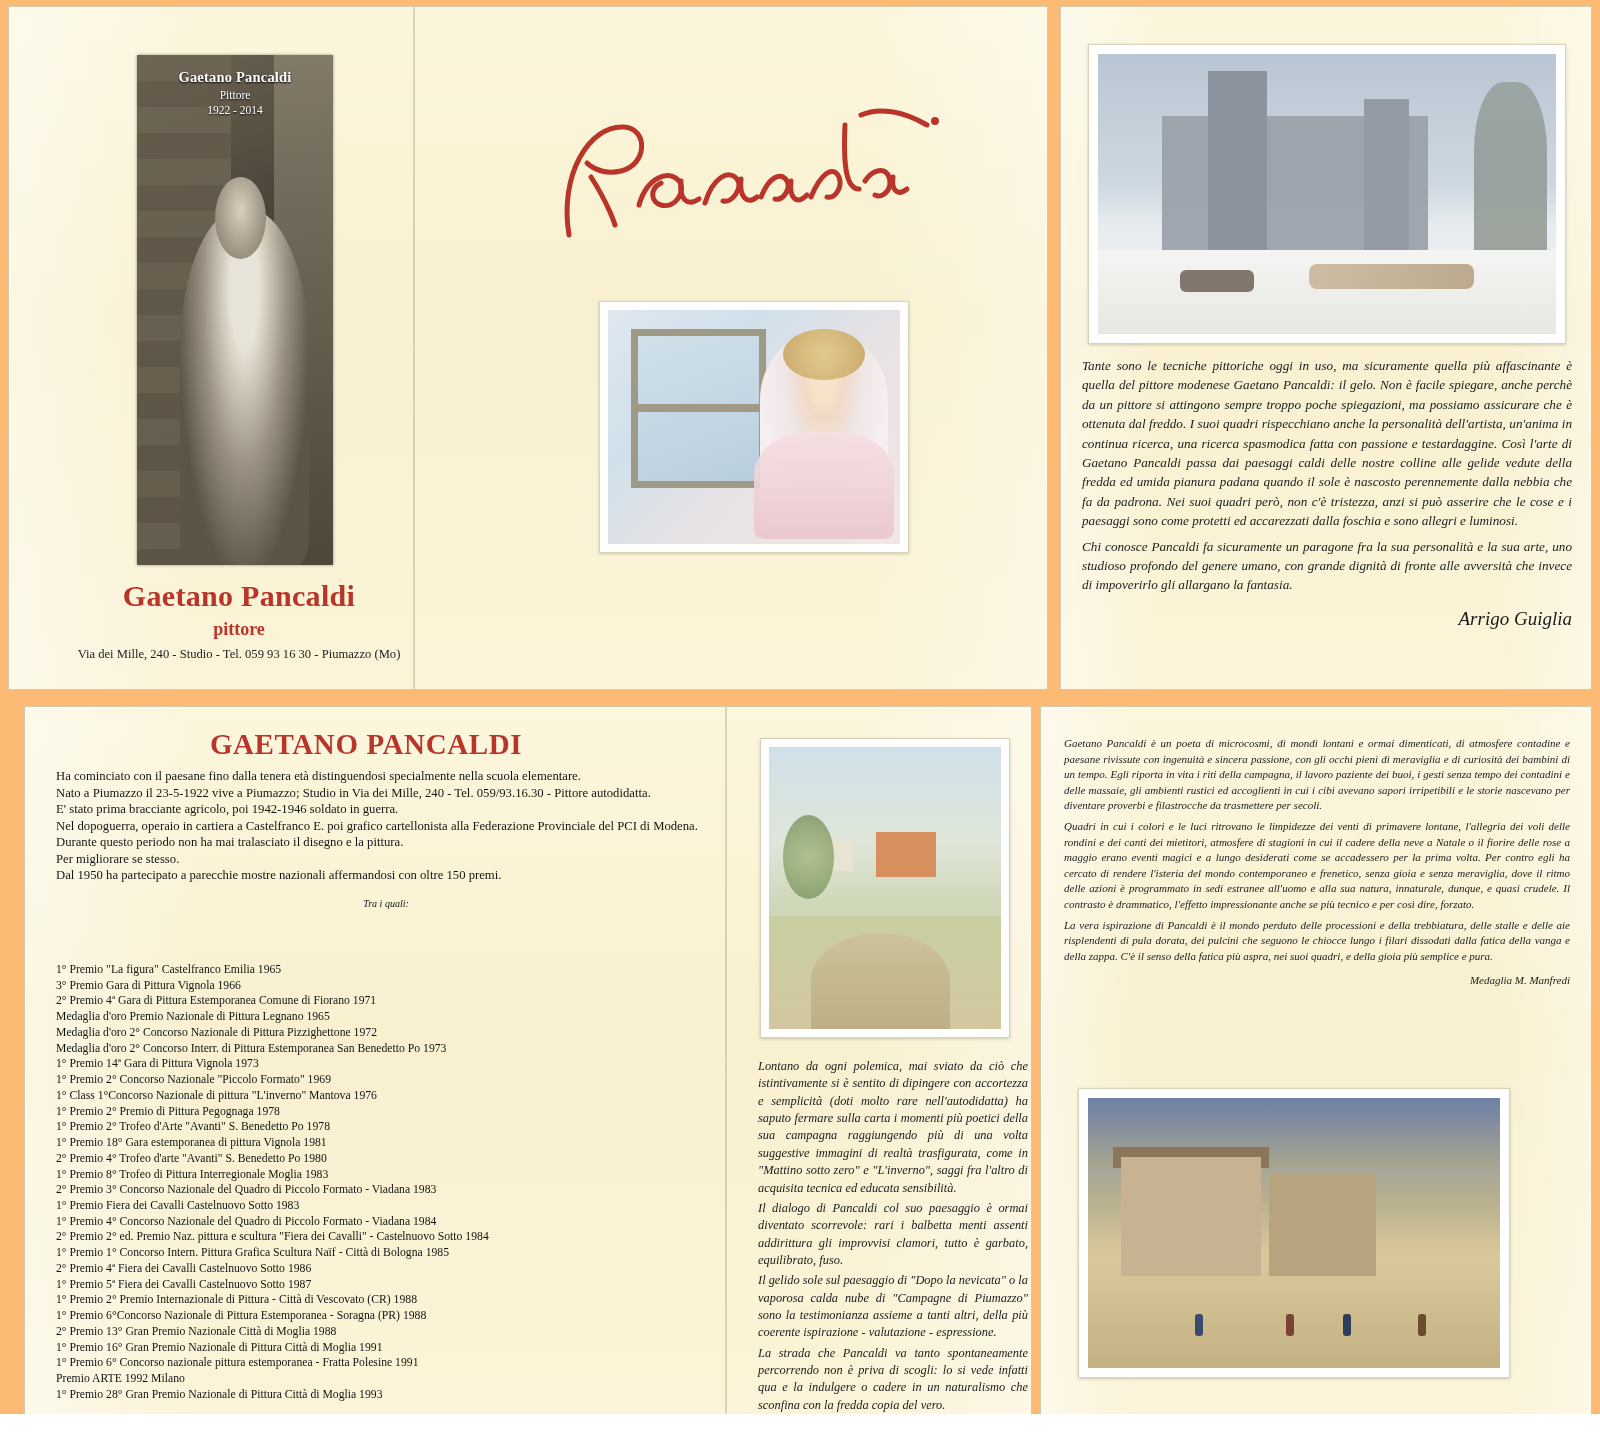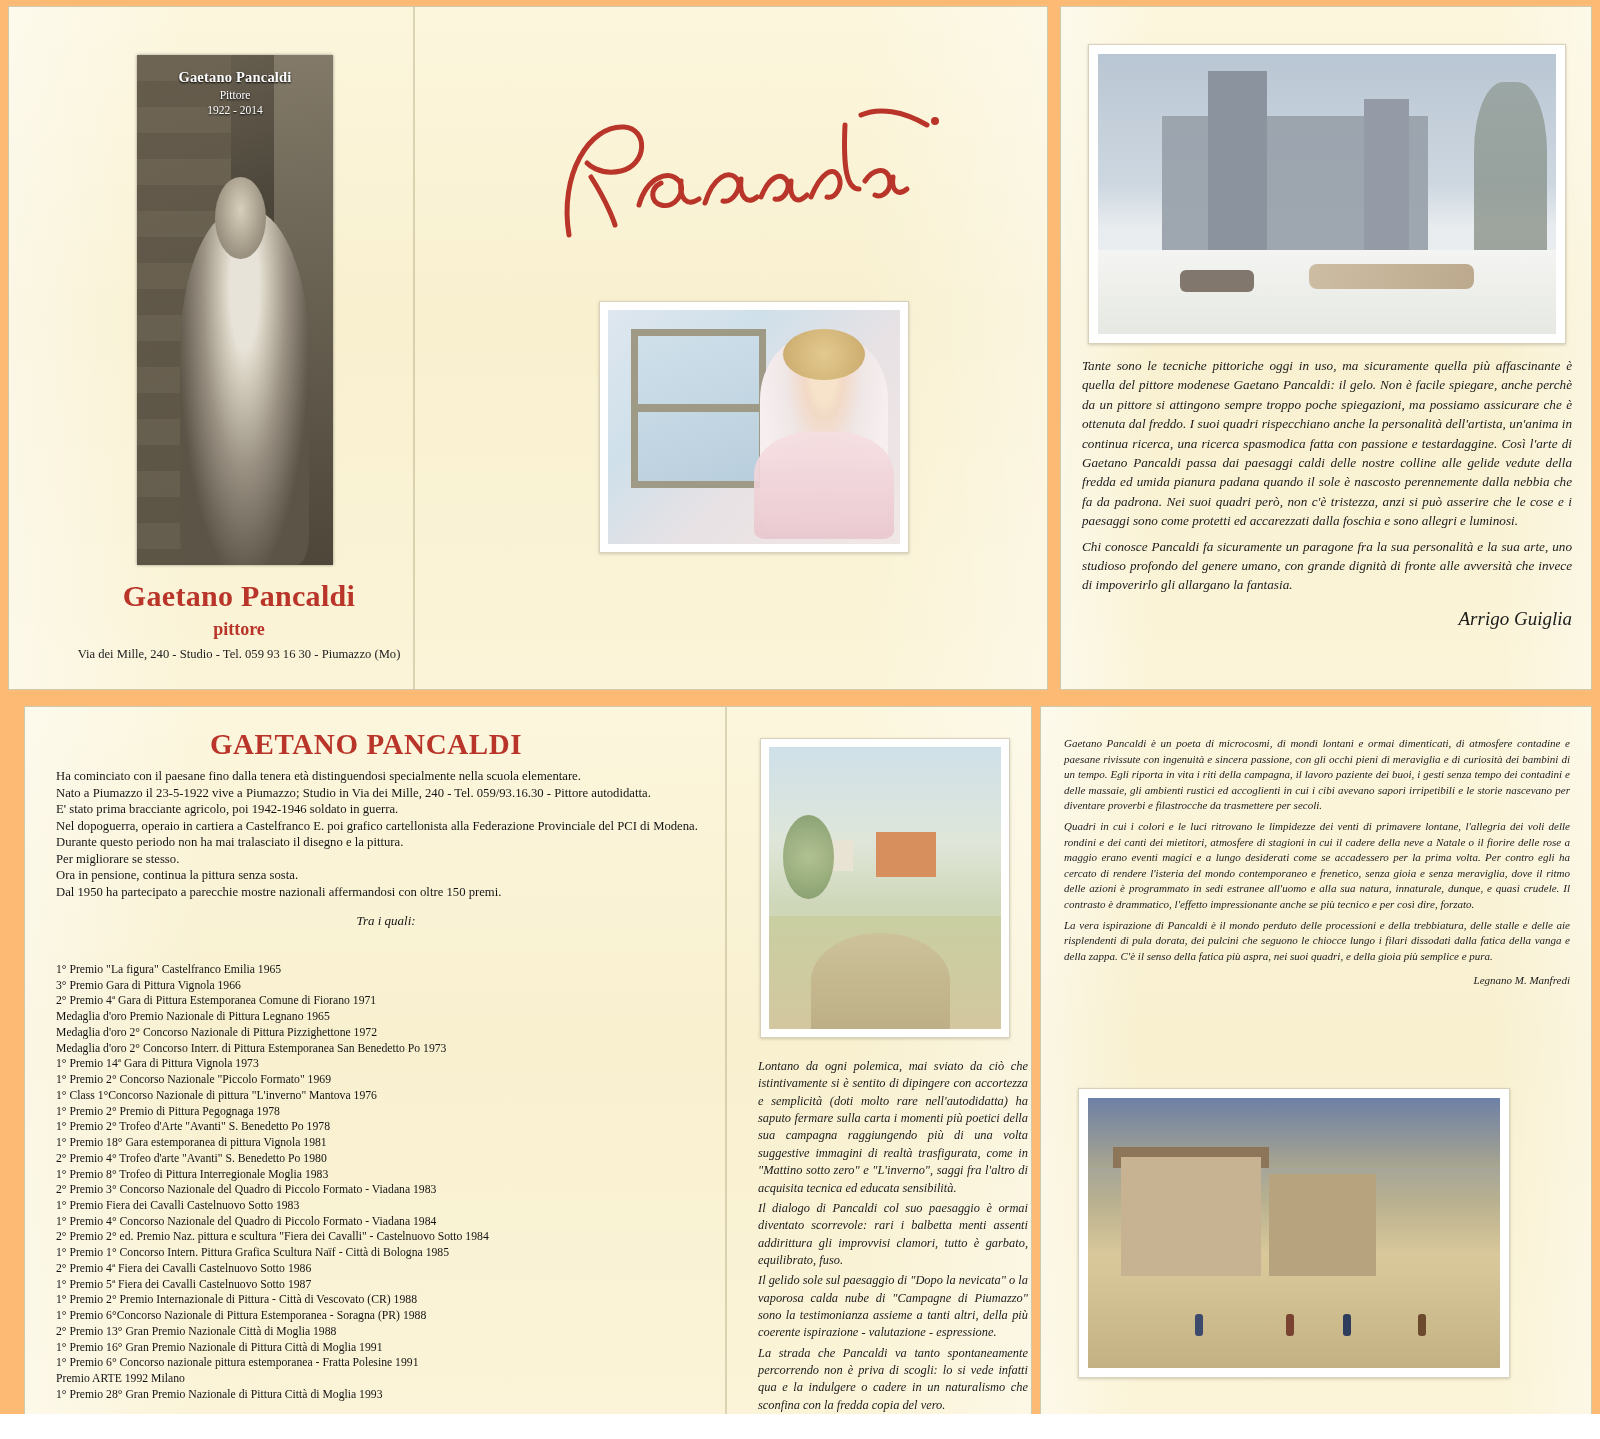--- a/index.html
+++ b/index.html
@@ -85,21 +85,21 @@
   .txt-tr{position:absolute;left:1082px;top:356px;width:490px;font-style:italic;
      font-size:13.2px;line-height:1.47;text-align:justify;color:#1b1b1b;}
   .sig{margin-top:10px;text-align:right;font-style:italic;font-size:19px;}
 
   
   .bl-title{position:absolute;left:56px;top:728px;width:620px;text-align:center;
      color:#b9352a;font-size:29px;font-weight:bold;letter-spacing:.6px;}
   .bl-body{position:absolute;left:56px;top:768px;width:660px;font-size:12.7px;line-height:1.3;
      text-align:justify;color:#151515;}
   .bl-body p{margin:0 0 0 0;}
-  .tra{margin-top:13px;text-align:center;font-style:italic;font-size:13px;}
+  .tra{margin-top:13px;text-align:center;font-style:italic;font-size:10px;}
   .awards{position:absolute;left:56px;top:962px;width:660px;font-size:11.7px;line-height:1.345;color:#141414;}
   .awards div{white-space:nowrap;overflow:hidden;text-overflow:ellipsis;}
 
   .art-landscape{position:absolute;left:760px;top:738px;width:250px;height:300px;background:#fff;
      border:1px solid #d8d2bb;box-shadow:0 1px 3px rgba(0,0,0,.18);padding:8px;box-sizing:border-box;}
   .art-landscape .canvas{position:relative;width:100%;height:100%;overflow:hidden;
      background:linear-gradient(180deg,#cfe0e9 0%,#dfe6d9 34%,#cfd7b9 56%,#d9d2b4 100%);}
   .al-house{position:absolute;left:46%;top:30%;width:26%;height:16%;background:#d88f5e;}
   .al-house2{position:absolute;left:20%;top:33%;width:16%;height:11%;background:#e8e3d2;}
   .al-tree{position:absolute;left:6%;top:24%;width:22%;height:30%;
@@ -216,21 +216,20 @@
 
   <div class="bl-title">GAETANO PANCALDI</div>
 
   <div class="bl-body">
     <p>Ha cominciato con il paesane fino dalla tenera età distinguendosi specialmente nella scuola elementare.</p>
     <p>Nato a Piumazzo il 23-5-1922 vive a Piumazzo; Studio in Via dei Mille, 240 - Tel. 059/93.16.30 - Pittore autodidatta.</p>
     <p>E' stato prima bracciante agricolo, poi 1942-1946 soldato in guerra.</p>
     <p>Nel dopoguerra, operaio in cartiera a Castelfranco E. poi grafico cartellonista alla Federazione Provinciale del PCI di Modena.</p>
     <p>Durante questo periodo non ha mai tralasciato il disegno e la pittura.</p>
     <p>Per migliorare se stesso.</p>
-    <p>Ora in pensione, continua la pittura senza sosta.</p>
     <p>Dal 1950 ha partecipato a parecchie mostre nazionali affermandosi con oltre 150 premi.</p>
     <div class="tra">Tra i quali:</div>
   </div>
 
   <div class="awards">
     <div>1° Premio "La figura" Castelfranco Emilia 1965</div>
     <div>3° Premio Gara di Pittura Vignola 1966</div>
     <div>2° Premio 4ª Gara di Pittura Estemporanea Comune di Fiorano 1971</div>
     <div>Medaglia d'oro Premio Nazionale di Pittura Legnano 1965</div>
     <div>Medaglia d'oro 2° Concorso Nazionale di Pittura Pizzighettone 1972</div>
@@ -277,21 +276,21 @@
     <p style="margin:3px 0 0 0">Con piacere però si intravede che via via questo limite va diradandosi, forse per merito dei contatti sempre più frequenti col mondo della pittura.</p>
 
   </div>
 
   <div class="panel paper-tex" id="panel-br"></div>
 
   <div class="txt-br">
     <p style="margin:0">Gaetano Pancaldi è un poeta di microcosmi, di mondi lontani e ormai dimenticati, di atmosfere contadine e paesane rivissute con ingenuità e sincera passione, con gli occhi pieni di meraviglia e di curiosità dei bambini di un tempo. Egli riporta in vita i riti della campagna, il lavoro paziente dei buoi, i gesti senza tempo dei contadini e delle massaie, gli ambienti rustici ed accoglienti in cui i cibi avevano sapori irripetibili e le storie nascevano per diventare proverbi e filastrocche da trasmettere per secoli.</p>
     <p style="margin:5px 0 0 0">Quadri in cui i colori e le luci ritrovano le limpidezze dei venti di primavere lontane, l'allegria dei voli delle rondini e dei canti dei mietitori, atmosfere di stagioni in cui il cadere della neve a Natale o il fiorire delle rose a maggio erano eventi magici e a lungo desiderati come se accadessero per la prima volta. Per contro egli ha cercato di rendere l'isteria del mondo contemporaneo e frenetico, senza gioia e senza meraviglia, dove il ritmo delle azioni è programmato in sedi estranee all'uomo e alla sua natura, innaturale, dunque, e quasi crudele. Il contrasto è drammatico, l'effetto impressionante anche se più tecnico e per così dire, forzato.</p>
     <p style="margin:5px 0 0 0">La vera ispirazione di Pancaldi è il mondo perduto delle processioni e della trebbiatura, delle stalle e delle aie risplendenti di pula dorata, dei pulcini che seguono le chiocce lungo i filari dissodati dalla fatica della vanga e della zappa. C'è il senso della fatica più aspra, nei suoi quadri, e della gioia più semplice e pura.</p>
-    <div class="sig3">Legnano M. Manfredi</div>
+    <div class="sig3">Medaglia M. Manfredi</div>
   </div>
 
   <div class="art-farm">
     <div class="canvas">
       <div class="farm-sky"></div>
       <div class="farm-roof"></div>
       <div class="farm-barn"></div>
       <div class="farm-barn2"></div>
       <div class="farm-ground"></div>
       <div class="farm-fig" style="left:26%"></div>

